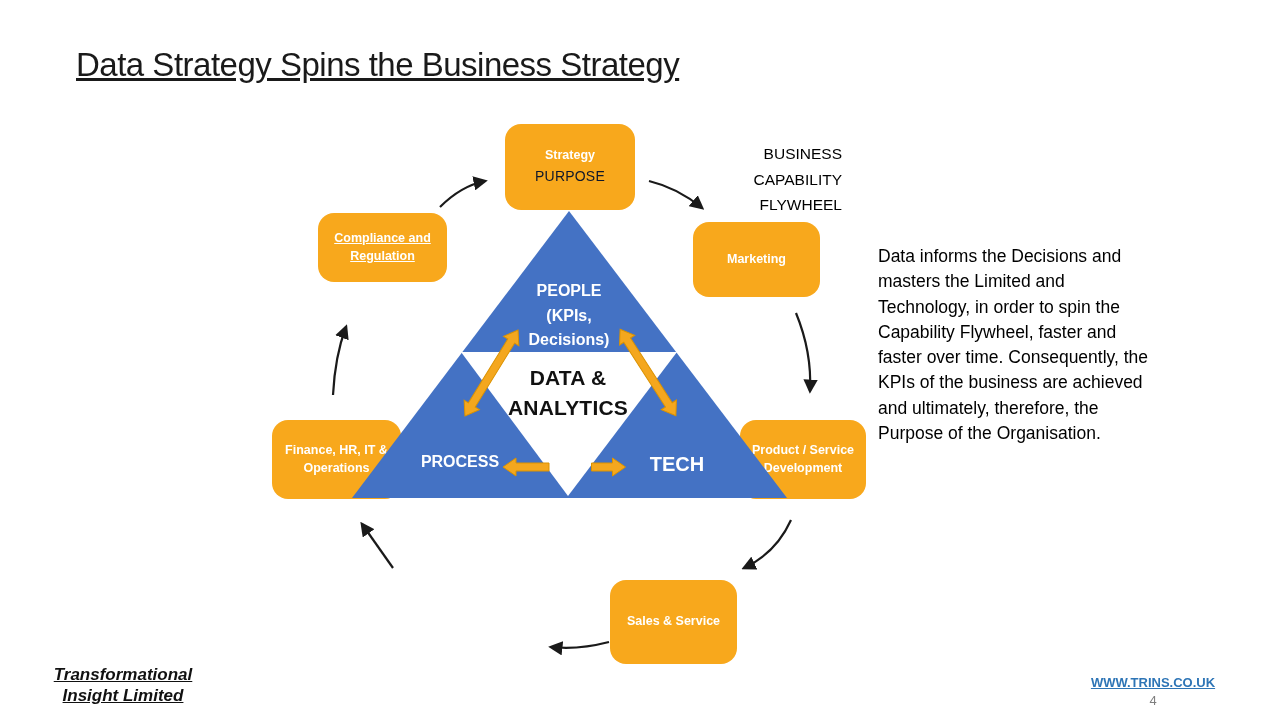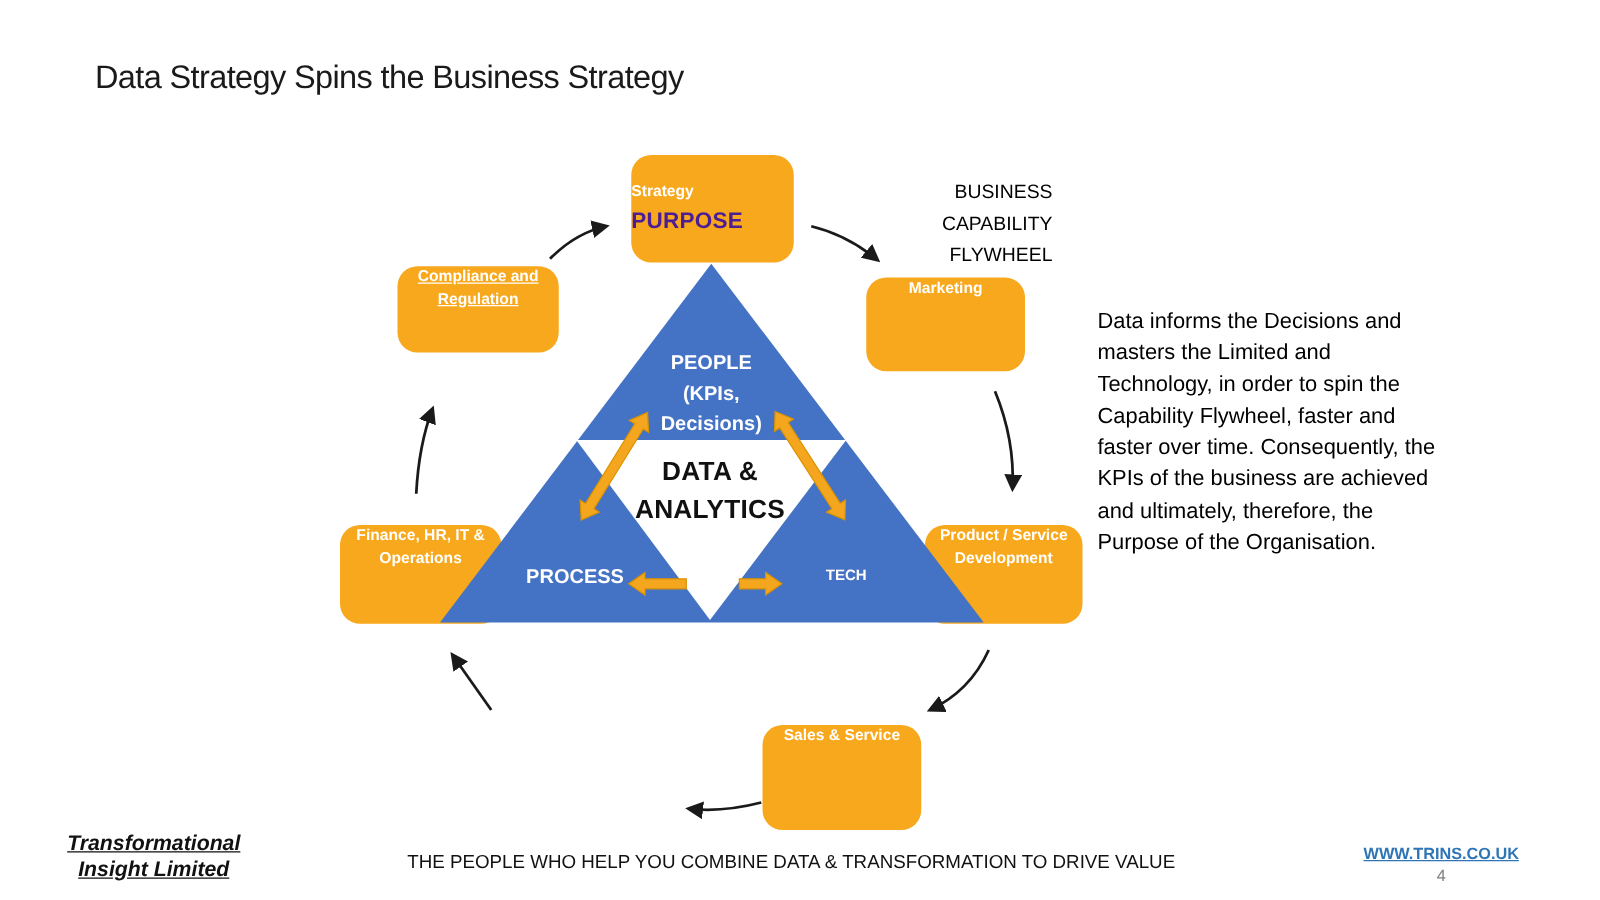--- a/index.html
+++ b/index.html
@@ -1,36 +1,36 @@
 <!DOCTYPE html>
 <html><head>
 <meta charset="utf-8">
 <style>
   html,body{margin:0;padding:0;background:#ffffff;}
   .slide{position:relative;width:1280px;height:720px;background:#ffffff;overflow:hidden;
          font-family:"Liberation Sans",sans-serif;}
-  .title{position:absolute;left:76px;top:46px;font-size:26px;letter-spacing:-0.5px;
-         color:#1a1a1a;font-weight:400;}
+  .title{position:absolute;left:76px;top:46px;font-size:33px;letter-spacing:-0.5px;
+         color:#1a1a1a;font-weight:400;text-decoration:underline;}
   .svg-layer{position:absolute;left:0;top:0;z-index:2;pointer-events:none;}
   .box{position:absolute;background:#F8A81C;border-radius:16px;color:#ffffff;
        font-weight:bold;font-size:12.5px;line-height:1.4;display:flex;
-       align-items:flex-start;justify-content:center;text-align:center;
+       align-items:center;justify-content:center;text-align:center;
        white-space:pre-line;z-index:3;}
   .box.behind{z-index:1;}
   .box-strategy{flex-direction:column;gap:2px;}
-  .box-strategy .sub{color:#4c1d95;font-size:18px;font-weight:bold;letter-spacing:0.2px;}
+  .box-strategy .sub{color:#0f172a;font-size:14px;font-weight:normal;letter-spacing:0.2px;}
   .flywheel-heading{position:absolute;left:690px;top:141px;width:152px;text-align:right;
        font-size:15.5px;line-height:25.5px;color:#000000;white-space:pre-line;z-index:3;}
   .tri-label{position:absolute;color:#ffffff;font-weight:bold;text-align:center;
        white-space:pre-line;z-index:4;}
   .tri-people{left:469px;top:279px;width:200px;font-size:16px;line-height:24.5px;}
   .tri-center{left:468px;top:363px;width:200px;font-size:21px;line-height:30px;
        color:#111111;letter-spacing:0.2px;}
   .tri-process{left:410px;top:453px;width:100px;font-size:16px;}
-  .tri-tech{left:627px;top:453px;width:100px;font-size:12px;}
+  .tri-tech{left:627px;top:453px;width:100px;font-size:20px;}
   .description{position:absolute;left:878px;top:244px;width:320px;font-size:17.5px;
        line-height:25.3px;color:#000000;white-space:pre-line;z-index:3;}
   .logo{position:absolute;left:38px;top:664px;width:170px;text-align:center;
        font-size:17px;line-height:21px;font-weight:bold;font-style:italic;
        color:#111111;white-space:pre-line;z-index:3;text-decoration:underline;}
   .tagline{position:absolute;left:280px;top:681px;width:706px;text-align:center;
        font-size:15px;color:#111111;z-index:3;}
   .site-link{position:absolute;left:1088px;top:675px;width:130px;text-align:center;
        font-size:13px;font-weight:bold;color:#2E75B6;text-decoration:underline;z-index:3;}
   .page-number{position:absolute;left:1088px;top:693px;width:130px;text-align:center;
@@ -115,17 +115,16 @@
 masters the Limited and
 Technology, in order to spin the
 Capability Flywheel, faster and
 faster over time.  Consequently, the
 KPIs of the business are achieved
 and ultimately, therefore, the
 Purpose of the Organisation.</div>
 
   <div class="logo">Transformational
 Insight Limited</div>
-  <div class="tagline">THE PEOPLE WHO HELP YOU COMBINE DATA &amp; TRANSFORMATION TO DRIVE VALUE</div>
   <a class="site-link" href="#">WWW.TRINS.CO.UK</a>
   <div class="page-number">4</div>
 
 </div>
 
 </body></html>

